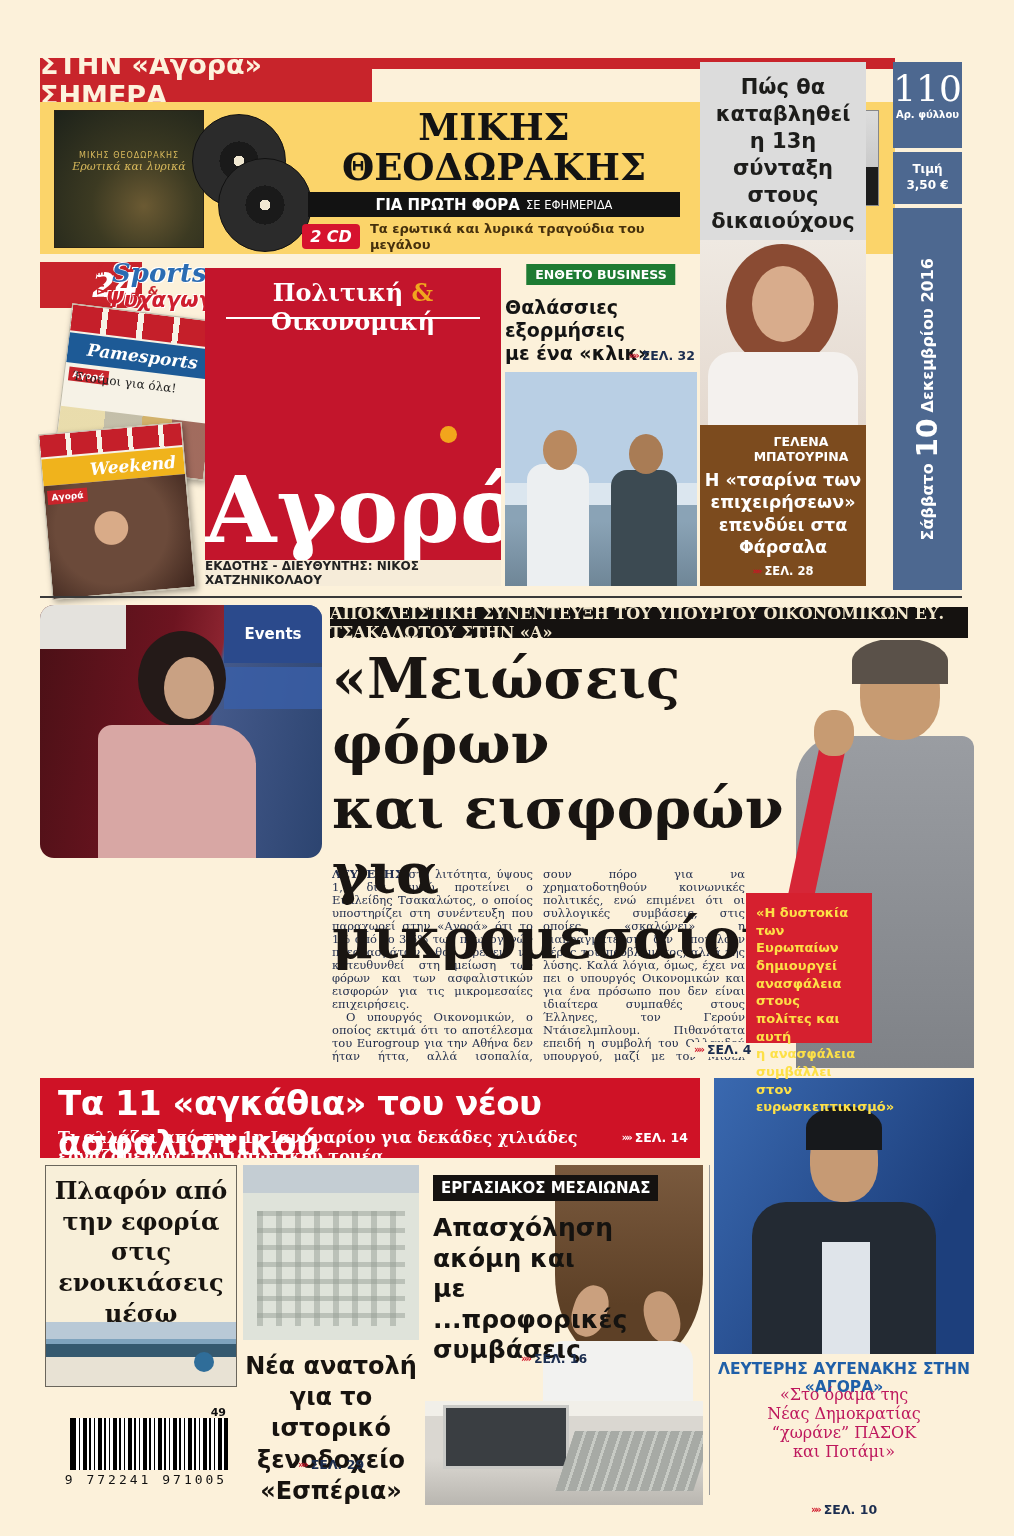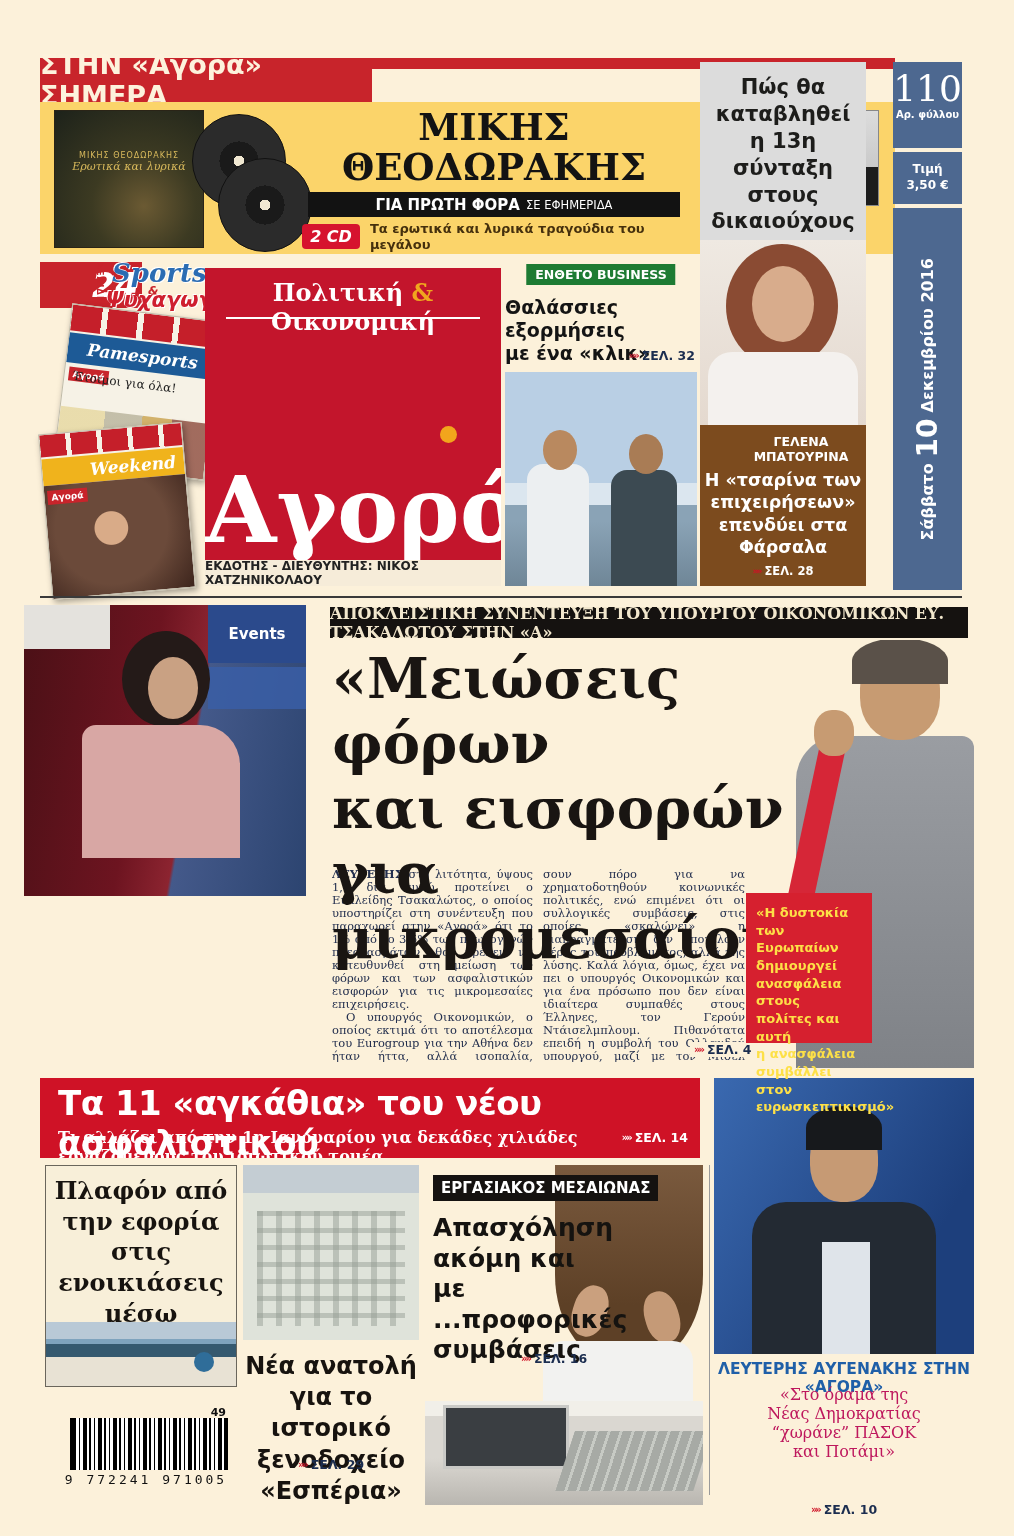--- a/index.html
+++ b/index.html
@@ -126,22 +126,22 @@
        background:linear-gradient(#efe9e2,#e4d9cf);overflow:hidden;}
   .bat .hair{position:absolute;left:26px;top:4px;width:112px;height:124px;border-radius:50%;background:#8a4b33;}
   .bat .face{position:absolute;left:52px;top:26px;width:62px;height:76px;border-radius:50%;background:#d8ac8c;}
   .bat .blouse{position:absolute;left:8px;top:112px;width:150px;height:74px;border-radius:24px 24px 0 0;background:#f4f1ee;}
   .bat .panel{position:absolute;left:0;top:185px;width:100%;height:161px;background:#7c4b1e;color:#fff;text-align:center;}
   .bat .name{margin-top:9px;font-weight:bold;font-size:12.5px;margin-left:36px;}
   .bat .hl{margin-top:5px;font-weight:bold;font-size:17.5px;line-height:1.28;}
   .bat .pm{margin-top:5px;font-size:11.5px;}
 
   
-  .conf{left:24px;top:605px;width:282px;height:291px;overflow:hidden;
-        background:linear-gradient(100deg,#4a1016 0%,#6d1420 42%,#8c2430 58%,#44598a 59%,#2c4470 100%);}
+  .conf{left:40px;top:605px;width:282px;height:253px;overflow:hidden;
+        background:linear-gradient(100deg,#4a1016 0%,#6d1420 42%,#8c2430 58%,#44598a 59%,#2c4470 100%);border-radius:14px;}
   .conf .white{position:absolute;left:0;top:0;width:86px;height:44px;background:#e4e2dd;}
   .conf .band1{position:absolute;right:0;top:0;width:98px;height:58px;background:#2b4a8c;color:#fff;
         font-weight:bold;font-size:15px;display:flex;align-items:center;justify-content:center;}
   .conf .band2{position:absolute;right:0;top:62px;width:98px;height:42px;background:#3a5ea6;opacity:.85;}
   .conf .hair{position:absolute;left:98px;top:26px;width:88px;height:96px;border-radius:50%;background:#241a18;}
   .conf .face{position:absolute;left:124px;top:52px;width:50px;height:62px;border-radius:50%;background:#c9a183;}
   .conf .jacket{position:absolute;left:58px;top:120px;width:158px;height:133px;background:#d8a7a4;border-radius:14px 40px 0 0;}
 
   .kicker{left:330px;top:607px;width:638px;height:31px;background:#151210;color:#f2e7cd;
           font-family:"DejaVu Serif",serif;font-weight:bold;font-size:16px;

